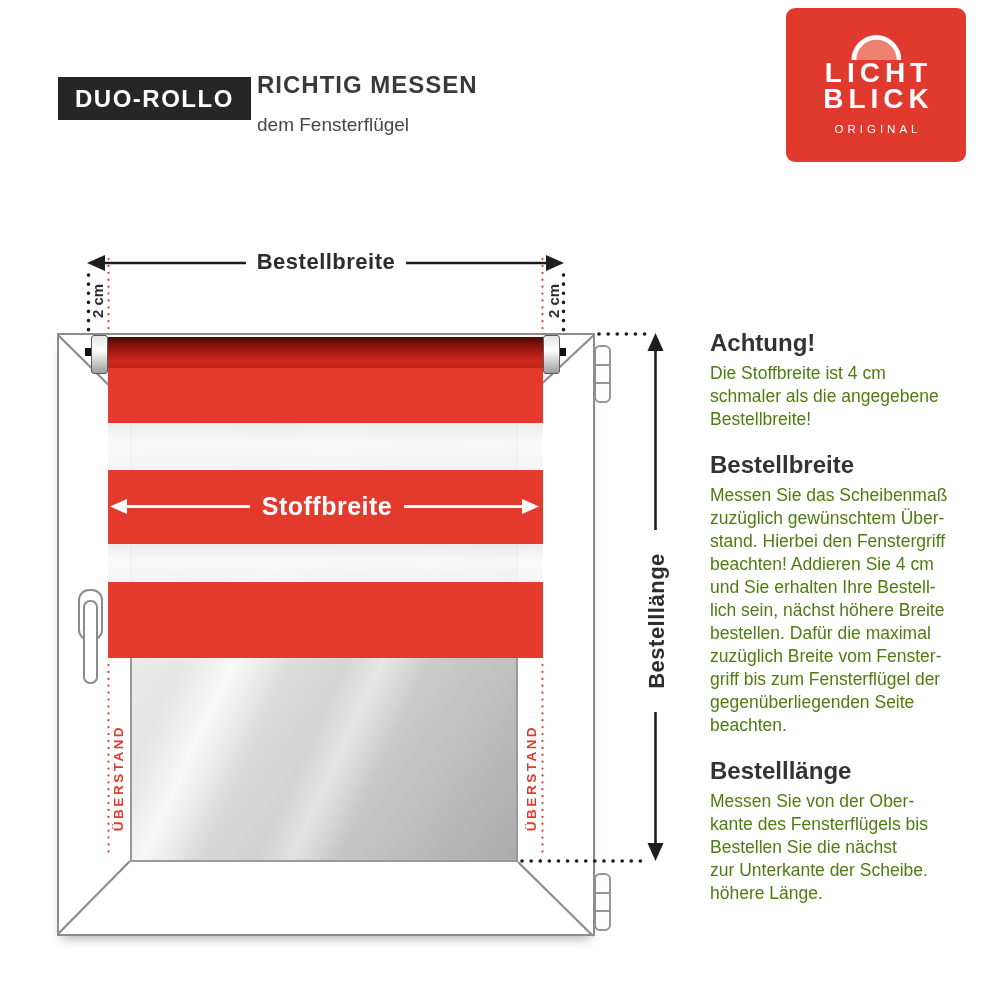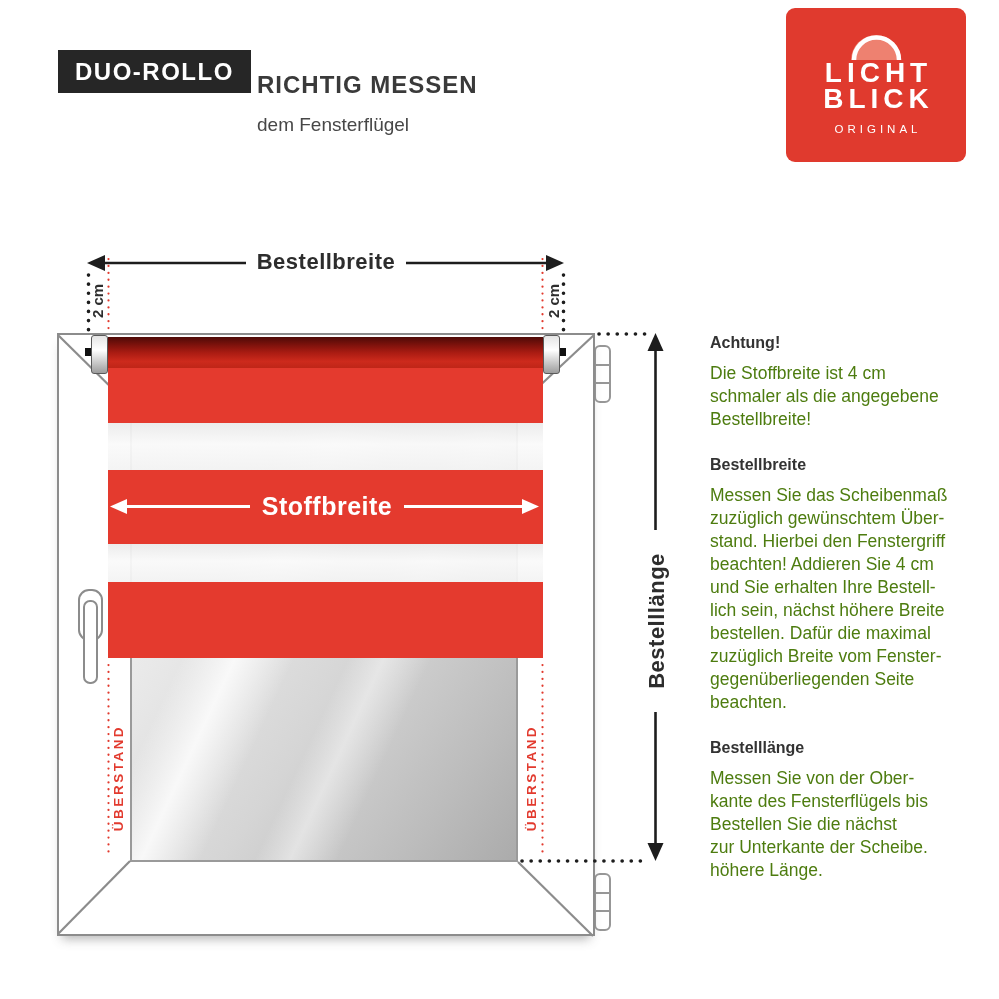--- a/index.html
+++ b/index.html
@@ -6,21 +6,21 @@
   body{
     width:999px;height:999px;position:relative;overflow:hidden;
     background:#ffffff;
     font-family:"Liberation Sans","DejaVu Sans",sans-serif;
     -webkit-font-smoothing:antialiased;
   }
   .abs{position:absolute;}
 
   
   .badge{
-    left:58px;top:50px;height:43px;line-height:43px;
+    left:58px;top:77px;height:43px;line-height:43px;
     background:#262626;color:#ffffff;
     font-size:24px;font-weight:bold;letter-spacing:1.5px;
     padding:0 17px;z-index:6;
   }
   .page-title{
     left:257px;top:71px;
     font-size:24px;font-weight:bold;letter-spacing:1px;color:#3a3a3a;
   }
   .page-subtitle{
     left:257px;top:111px;
@@ -108,21 +108,21 @@
   .lbl-2cm.left{left:97px;top:301px;}
   .lbl-2cm.right{left:553px;top:301px;}
   .lbl-fabric-width{left:327px;top:506px;font-size:25px;font-weight:bold;color:#ffffff;letter-spacing:0.5px;}
   .lbl-order-length{left:657px;top:621px;font-size:22px;font-weight:bold;color:#2d2d2d;letter-spacing:0.5px;}
   .lbl-overhang{font-size:13.5px;font-weight:bold;color:#e23a2e;letter-spacing:2.5px;}
   .lbl-overhang.left{left:118px;top:778px;}
   .lbl-overhang.right{left:531px;top:778px;}
 
   
   .info-col{left:710px;top:330px;width:260px;z-index:6;}
-  .info-heading{font-size:16px;font-weight:bold;color:#333333;line-height:26px;margin:0 0 6px 0;}
+  .info-heading{font-size:24px;font-weight:bold;color:#333333;line-height:26px;margin:0 0 6px 0;}
   .info-section{margin:0;}
   .info-section + .info-section{margin-top:21px;}
   .info-line{font-size:17.5px;color:#4d7c0f;line-height:23px;white-space:nowrap;}
 </style>
 </head>
 <body>
 
 <div class="abs badge">DUO-ROLLO</div>
 <div class="abs page-title">RICHTIG MESSEN</div>
 <div class="abs page-subtitle">
@@ -233,20 +233,21 @@
   <div class="info-section">
     <h3 class="info-heading">Bestellbreite</h3>
     <div class="info-line">Messen Sie das Scheibenmaß</div>
     <div class="info-line">zuzüglich gewünschtem Über-</div>
     <div class="info-line">stand. Hierbei den Fenstergriff</div>
     <div class="info-line">beachten! Addieren Sie 4 cm</div>
     <div class="info-line">und Sie erhalten Ihre Bestell-</div>
     <div class="info-line">lich sein, nächst höhere Breite</div>
     <div class="info-line">bestellen. Dafür die maximal</div>
     <div class="info-line">zuzüglich Breite vom Fenster-</div>
+    <div class="info-line">griff bis zum Fensterflügel der</div>
     <div class="info-line">gegenüberliegenden Seite</div>
     <div class="info-line">beachten.</div>
   </div>
 
   <div class="info-section">
     <h3 class="info-heading">Bestelllänge</h3>
     <div class="info-line">Messen Sie von der Ober-</div>
     <div class="info-line">kante des Fensterflügels bis</div>
     <div class="info-line">Bestellen Sie die nächst</div>
     <div class="info-line">zur Unterkante der Scheibe.</div>

